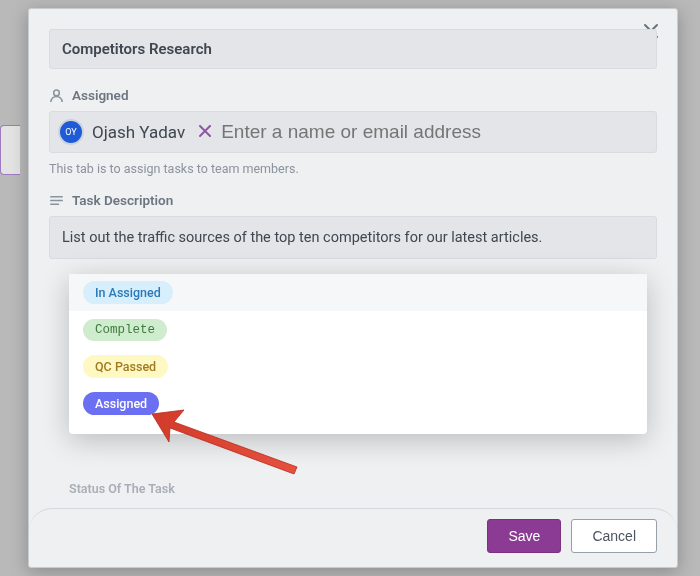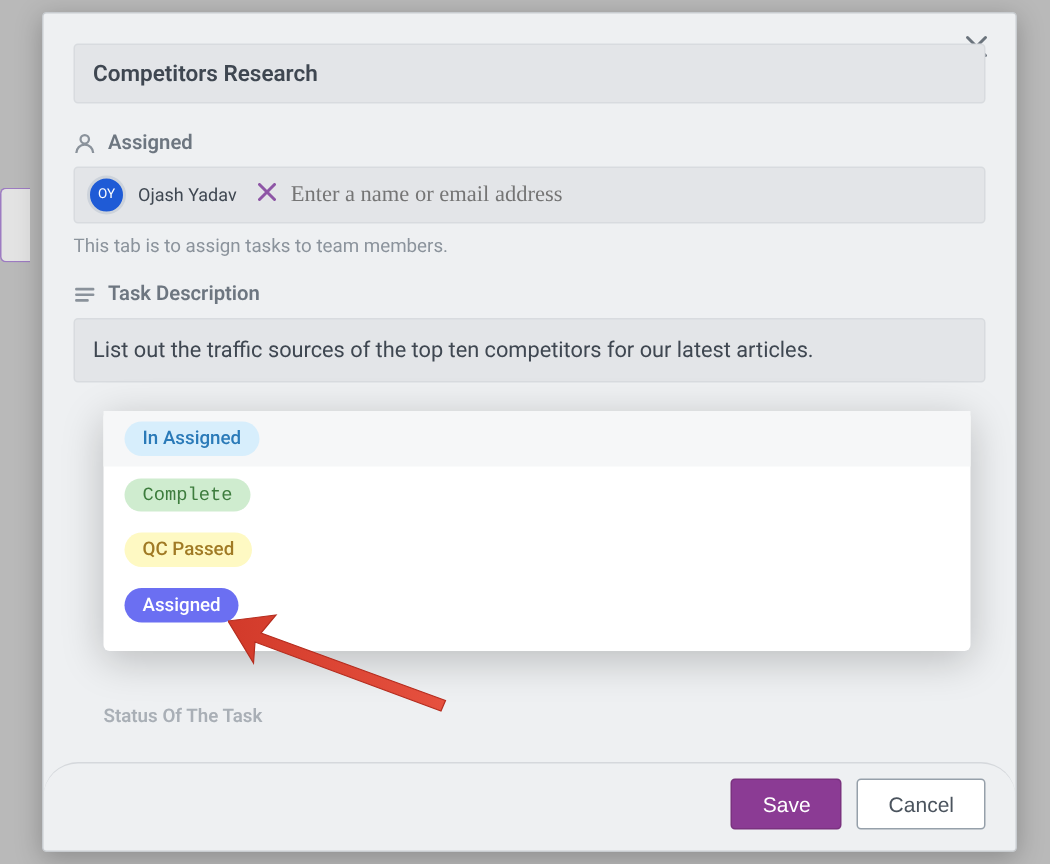--- a/index.html
+++ b/index.html
@@ -88,40 +88,39 @@
       font-size: 9px;
       font-weight: 400;
       display: flex;
       align-items: center;
       justify-content: center;
       flex-shrink: 0;
       border: 2px solid #cdd3db;
     }
     .chip-name {
       margin-left: 8px;
-      font-size: 12px;
+      font-size: 17px;
       color: #3f4751;
     }
     .chip-remove {
       margin-left: 8px;
       color: #8e56a6;
       font-size: 16px;
       background: none;
       border: none;
       cursor: pointer;
       padding: 0 6px;
     }
     .assigned-input {
       border: none;
       background: transparent;
-      font-size: 15px;
+      font-size: 19px;
       color: #6d28d9;
       flex: 1;
       padding: 4px;
-      font-family: Liberation Serif, serif;
     }
     .helper {
       color: #8b939c;
       font-size: 12.5px;
       margin-bottom: 16px;
     }
     .desc-field {
       background: #e3e5e8;
       border: 1px solid #d8dbdf;
       border-radius: 3px;
@@ -131,21 +130,21 @@
       line-height: 1.45;
       min-height: 40px;
       margin-bottom: 8px;
     }
     .status-dim {
       color: #a9afb6;
       font-size: 12.5px;
       font-weight: 600;
       position: absolute;
       left: 40px;
-      top: 461px;
+      top: 472px;
     }
     
     .dropdown {
       position: absolute;
       left: 40px;
       right: 30px;
       top: 265px;
       background: #fff;
       border-radius: 4px;
       box-shadow: 0 6px 28px rgba(0,0,0,0.22);

